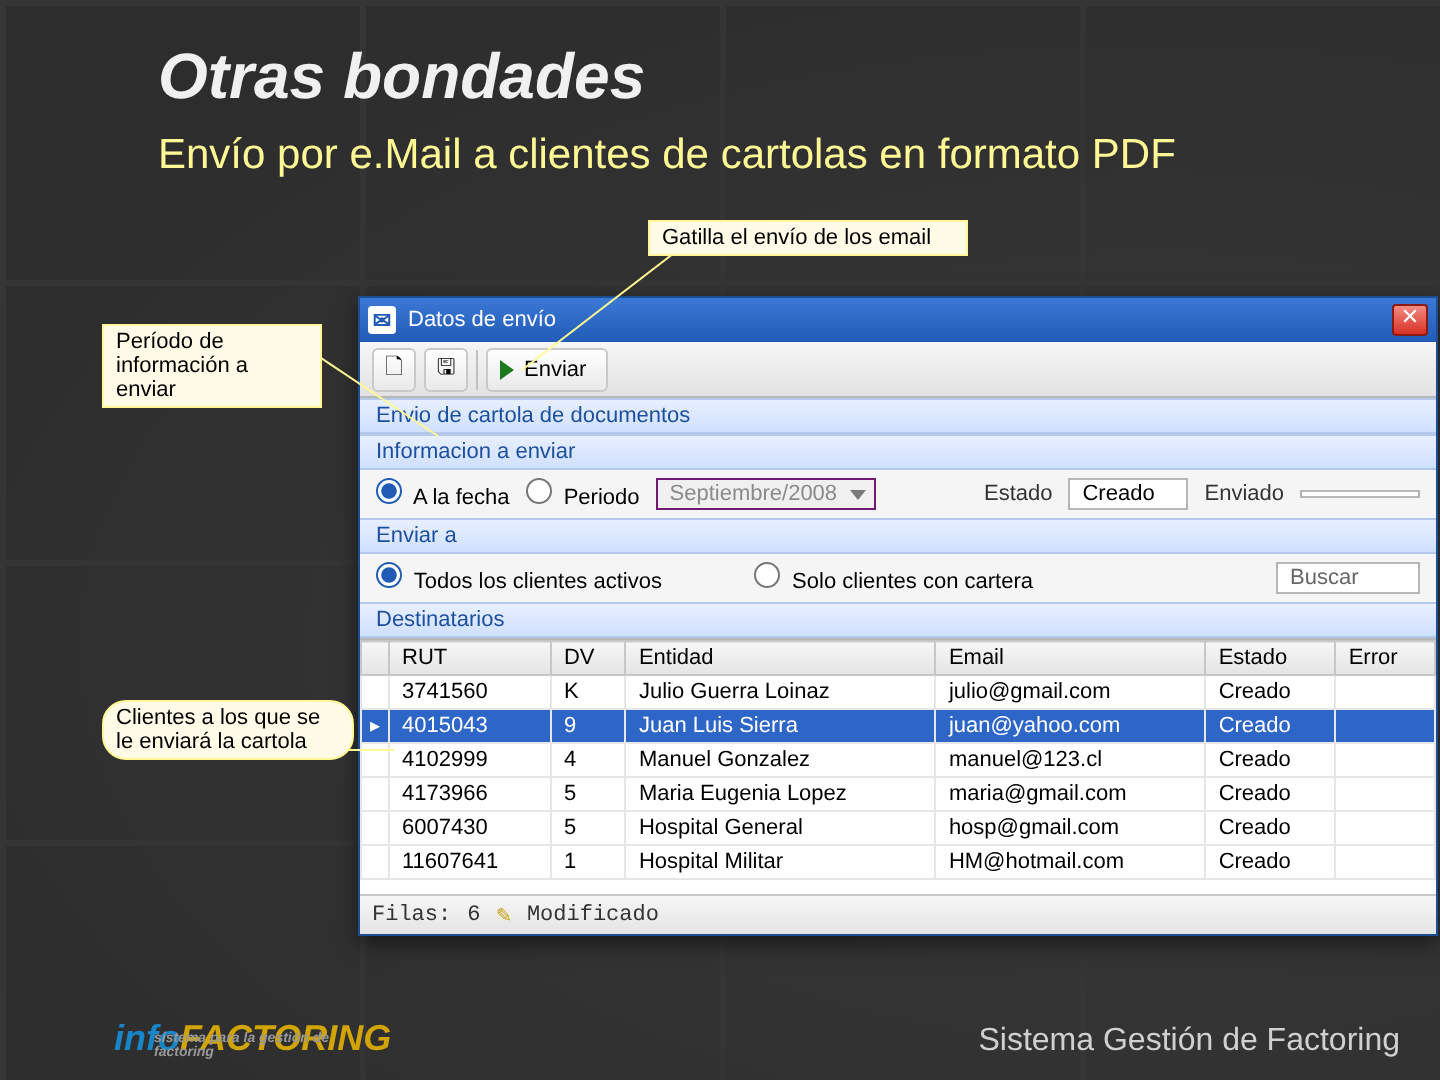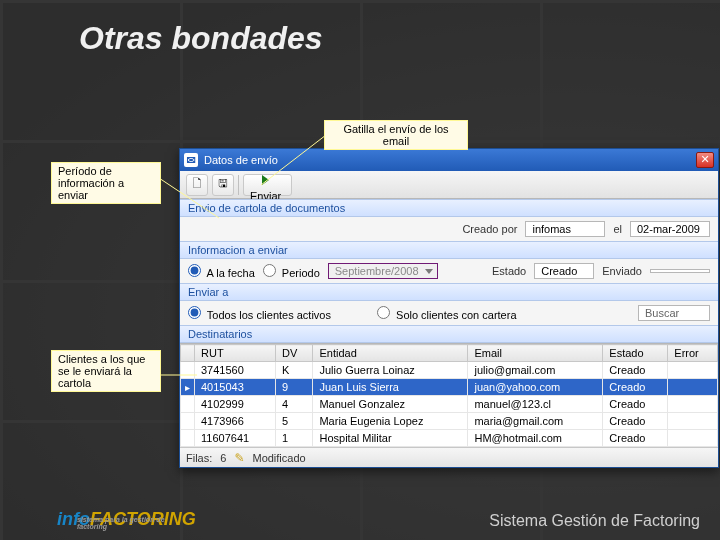--- a/index.html
+++ b/index.html
@@ -36,23 +36,23 @@
 
   .anno {
     position: absolute;
     background: #fffbe6;
     border: 1px solid #fff895;
     color: #000;
     font-size: 11px;
     padding: 2px 6px;
     z-index: 5;
   }
-  .anno-top   { top: 120px; left: 285px; width: 144px; text-align: center; }
+  .anno-top   { top: 110px; left: 285px; width: 160px; text-align: left; }
   .anno-left1 { top: 162px; left: 12px; width: 110px; }
-  .anno-left2 { top: 350px; left: 12px; width: 110px; }
+  .anno-left2 { top: 350px; left: 12px; width: 126px; border-radius: 12px; }
 
   svg.leader { position: absolute; pointer-events: none; z-index: 4; }
 
   .window {
     position: absolute;
     top: 148px; left: 140px;
     width: 540px; height: 320px;
     background: #e8e8e8;
     border: 1px solid #1c4e94;
     display: flex; flex-direction: column;
@@ -89,21 +89,21 @@
   .tbtn {
     width: 22px; height: 22px; border: 1px solid #c9c9c9;
     background: linear-gradient(#fff,#e9e9e9);
     border-radius: 3px; display: flex; align-items: center; justify-content: center;
     cursor: pointer;
   }
   .btn-enviar {
     height: 22px; padding: 0 10px 0 6px;
     border: 1px solid #c9c9c9; border-radius: 3px;
     background: linear-gradient(#fff,#e9e9e9);
-    display: flex; align-items: center; gap: 5px; cursor: pointer; flex-direction: column;
+    display: flex; align-items: center; gap: 5px; cursor: pointer;
   }
   .arrow-r {
     width: 0; height: 0; border-top: 5px solid transparent;
     border-bottom: 5px solid transparent; border-left: 7px solid #1b7a1b;
   }
 
   .sectionhdr {
     height: 18px; background: linear-gradient(#e8f0ff,#cfe0ff);
     padding: 0 8px; color: #1c4f9e; font-size: 11px;
     border-top: 1px solid #b3c8ea; border-bottom: 1px solid #b3c8ea;
@@ -144,21 +144,21 @@
     border: 1px solid #e6e6e6; padding: 2px 6px;
   }
   tr.sel td { background: #2e66c8; color: #fff; }
   tr.sel td:first-child { background:#2e66c8; }
   .rowmark { text-align:center; color:#333; font-size:10px; }
 
   .statusbar {
     height: 20px; background: linear-gradient(#f6f6f6,#e4e4e4);
     border-top:1px solid #c7c7c7;
     display:flex; align-items:center; gap:8px; padding: 0 6px;
-    font-size: 11px; color:#333;
+    font-size: 11px; color:#333;font-family:Liberation Mono, monospace;
   }
   .pencil { color:#caa21a; font-size:12px; }
 
   .footer-left {
     position:absolute; bottom:10px; left:18px;
     font-size:18px; font-weight:bold; font-style:italic;
   }
   .footer-left .info { color:#1785c7; }
   .footer-left .fact { color:#d1a400; }
   .footer-sub { position:absolute; bottom:0px; left:20px; font-size:7px; color:#999; }
@@ -167,20 +167,21 @@
     color:#d0d0d0; font-size:16px;
   }
 </style>
 </head>
 <body>
 
 <div class="bg-grid"></div>
 <div class="slide">
 
   <div class="title">Otras bondades</div>
+  <div class="subtitle">Envío por e.Mail a clientes de cartolas en formato PDF</div>
 
   <div class="anno anno-top">Gatilla el envío de los email</div>
   <div class="anno anno-left1">Período de información a enviar</div>
   <div class="anno anno-left2">Clientes a los que se le enviará la cartola</div>
 
   <svg class="leader" style="top:125px;left:220px" width="120" height="70">
       <line x1="80" y1="0" x2="2" y2="60" stroke="#fff895" stroke-width="1"></line>
     </svg>
   <svg class="leader" style="top:178px;left:120px" width="70" height="50">
       <line x1="0" y1="0" x2="60" y2="40" stroke="#fff895" stroke-width="1"></line>
@@ -205,27 +206,20 @@
           <span>🖫</span>
         </div>
       <div style="width:1px;height:20px;background:#c0c0c0"></div>
       <div class="btn-enviar">
         <span class="arrow-r"></span>
         <span>Enviar</span>
       </div>
     </div>
 
     <div class="sectionhdr">Envio de cartola de documentos</div>
-    <div class="inforow" style="justify-content:flex-end;">
-      <span style="flex:1"></span>
-      <span class="label">Creado por</span>
-      <span class="value-box" style="width:80px">infomas</span>
-      <span class="label">el</span>
-      <span class="value-box" style="width:80px">02-mar-2009</span>
-    </div>
 
     <div class="sectionhdr">Informacion a enviar</div>
     <div class="inforow">
       <label><input type="radio" name="per" checked="" style=""> <span>A la fecha</span></label>
       <label><input type="radio" name="per" style=""> <span>Periodo</span></label>
       <div class="combo">
         <span>Septiembre/2008</span>
         <span class="tri"></span>
       </div>
       <span style="flex:1"></span>
@@ -288,20 +282,29 @@
               <td class="rowmark"></td>
               <td>4173966</td>
               <td>5</td>
               <td>Maria Eugenia Lopez</td>
               <td>maria@gmail.com</td>
               <td>Creado</td>
               <td></td>
             </tr>
             <tr>
               <td class="rowmark"></td>
+              <td>6007430</td>
+              <td>5</td>
+              <td>Hospital General</td>
+              <td>hosp@gmail.com</td>
+              <td>Creado</td>
+              <td></td>
+            </tr>
+            <tr>
+              <td class="rowmark"></td>
               <td>11607641</td>
               <td>1</td>
               <td>Hospital Militar</td>
               <td>HM@hotmail.com</td>
               <td>Creado</td>
               <td></td>
             </tr>
           </tbody>
         </table>
     </div>

